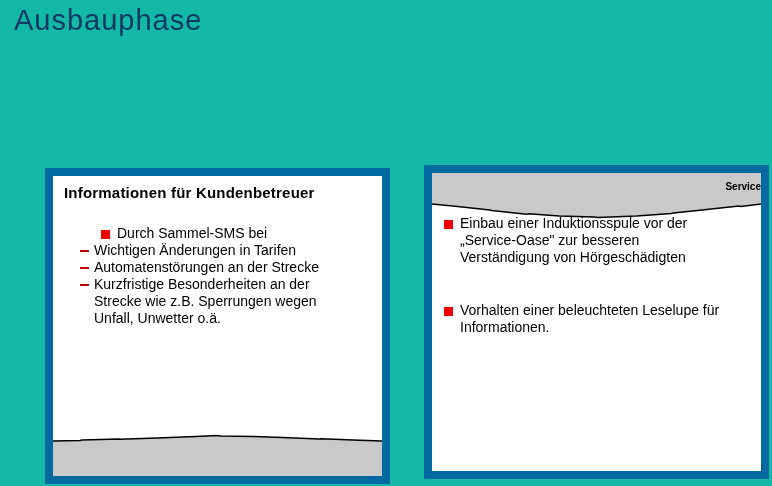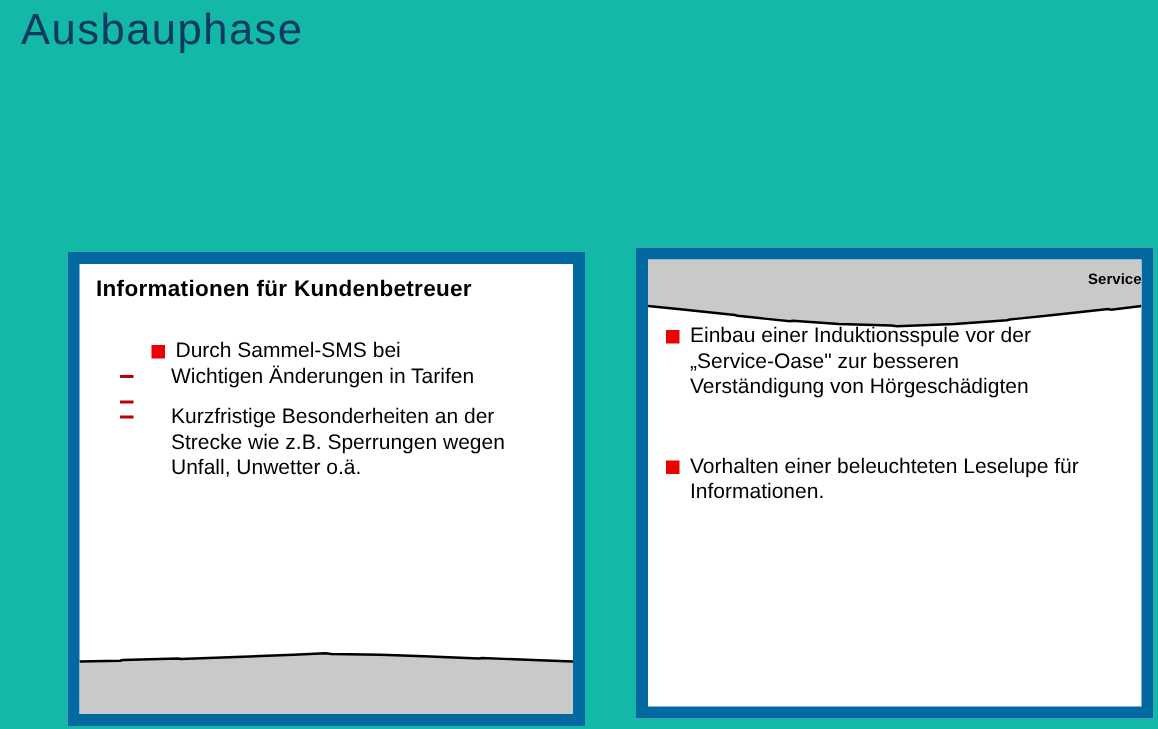--- a/index.html
+++ b/index.html
@@ -21,21 +21,21 @@
   .bullet-item { display:flex; align-items:flex-start; margin:0 6px 0 12px; }
   .left-box  .bullet-item.first { margin-top:24px;margin-left:48px; }
   .right-box .bullet-item.first { margin-top:20px; }
   .right-box .bullet-item.second { margin-top:36px; }
 
   .sq { flex:none; width:9px; height:9px; background:#ee0000; margin:5px 7px 0 0; }
   .dash { flex:none; width:9px; height:2px; background:#c00000; margin:8px 5px 0 0; }
 
   .bullet-text, .sub-text { font-size:14px; line-height:17px; color:#000;
                             white-space:pre-line; }
-  .sub-item { display:flex; align-items:flex-start; margin-left:27px; margin-right:4px;gap:20px; }
+  .sub-item { display:flex; align-items:flex-start; margin-left:27px; margin-right:4px; }
 
   .banner { position:absolute; left:0; width:100%; }
   .banner svg { display:block; width:100%; height:100%; }
   .banner-bottom { bottom:0; height:45px; }
   .banner-top    { top:0;    height:48px; }
   .banner-label { position:absolute; left:0; width:100%; text-align:right;
                   font-size:10px; font-weight:bold; color:#000; }
   .banner-bottom .banner-label { bottom:9px; }
   .banner-top    .banner-label { top:8px; }
 </style>
@@ -52,20 +52,21 @@
     <div class="bullet-item first">
       <span class="sq"></span>
       <div class="bullet-text">Durch Sammel-SMS bei</div>
     </div>
     <div class="sub-item">
       <span class="dash"></span>
       <div class="sub-text">Wichtigen Änderungen in Tarifen</div>
     </div>
     <div class="sub-item">
       <span class="dash"></span>
+      <div class="sub-text">Automatenstörungen an der Strecke</div>
     </div>
     <div class="sub-item">
       <span class="dash"></span>
       <div class="sub-text">Kurzfristige Besonderheiten an der
 Strecke wie z.B. Sperrungen wegen
 Unfall, Unwetter o.ä.</div>
     </div>
 
     <div class="banner banner-bottom">
       <svg viewBox="0 0 341 45" preserveAspectRatio="none">

